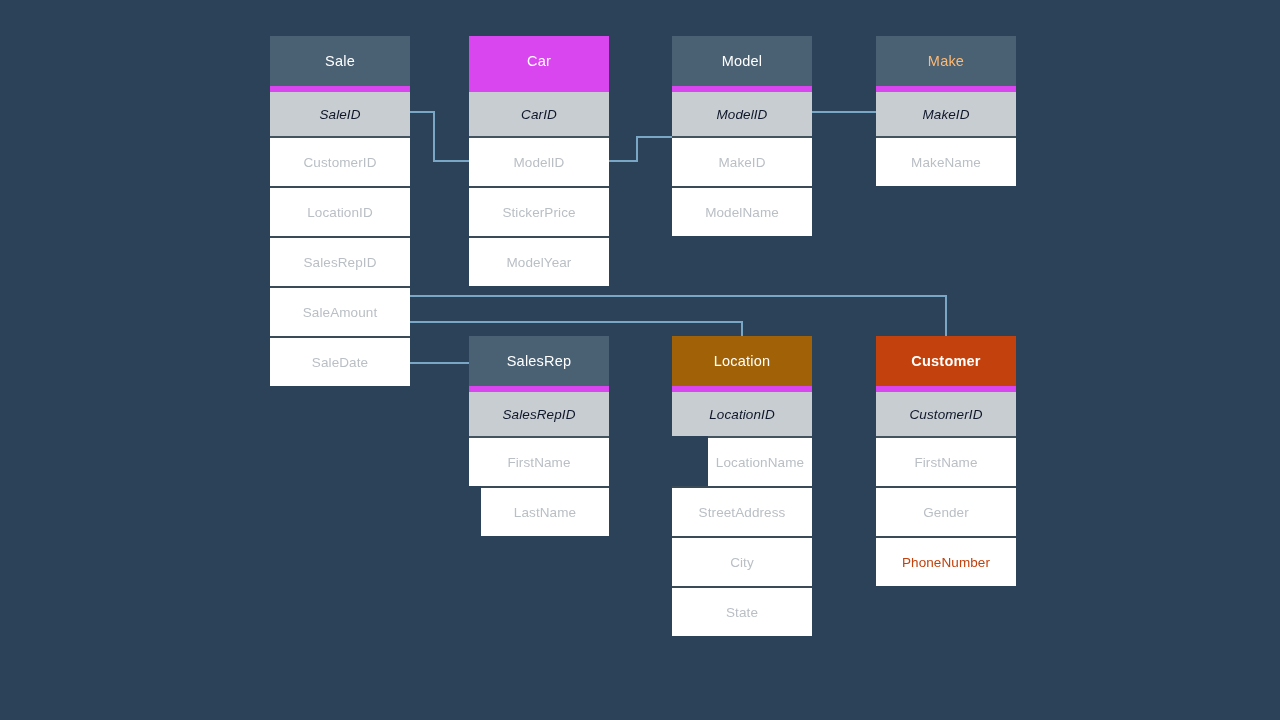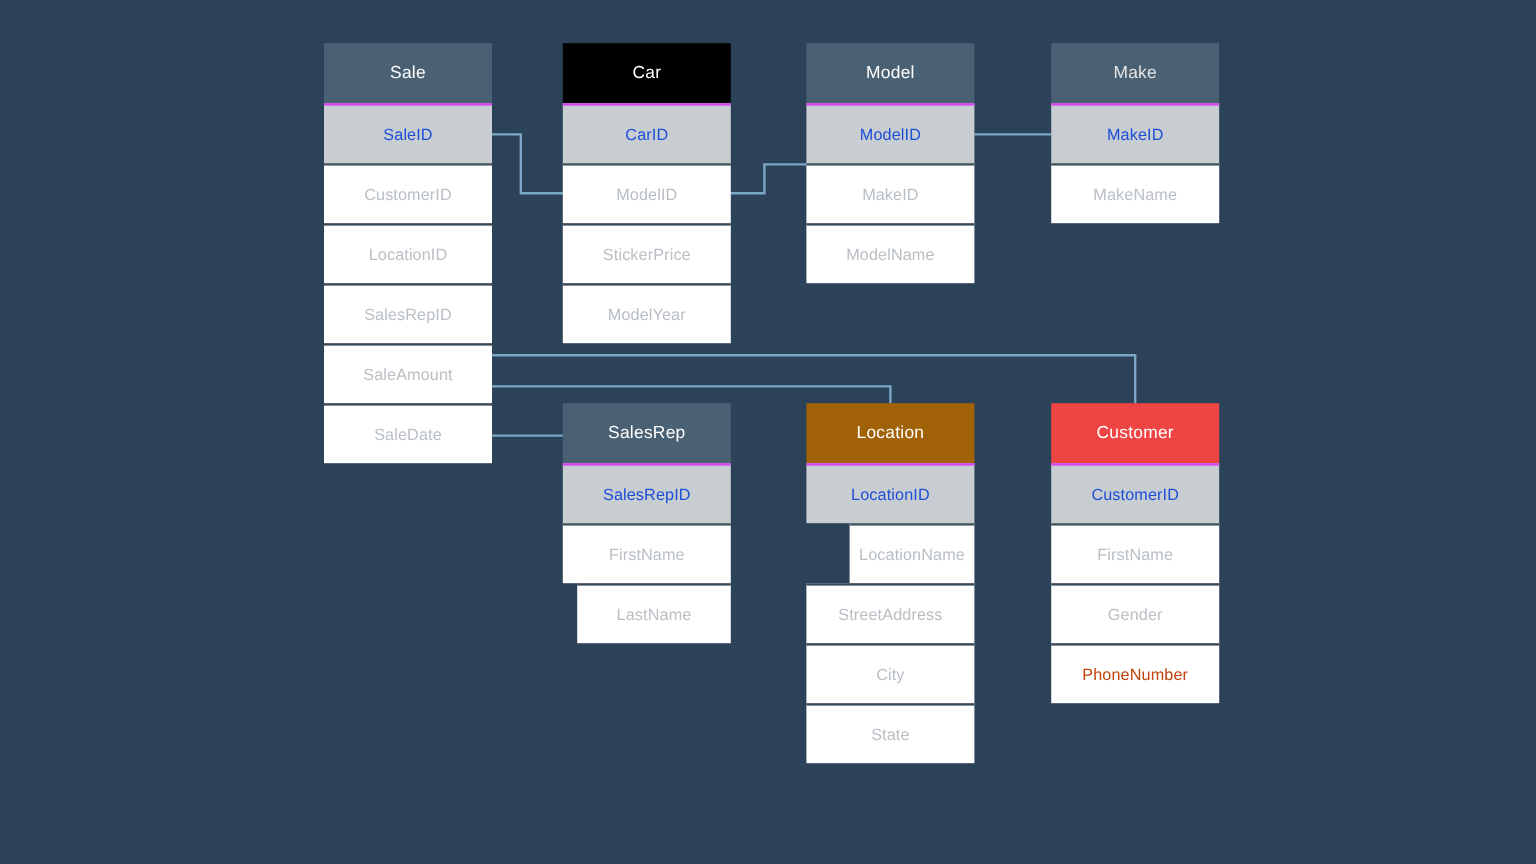--- a/index.html
+++ b/index.html
@@ -49,22 +49,23 @@
     display: flex;
     align-items: center;
     justify-content: center;
     border-top: 2px solid #3a4a57;
     box-sizing: border-box;
     letter-spacing: 0.1px;
     white-space: nowrap;
   }
   .field.pk {
     background: #c8cdd2;
-    color: #1d4ed8;
-    border-top: 2px solid #d946ef;
+    color: #0f172a;
+    border-top: 6px solid #d946ef;
+    font-style: italic;
   }
   .field.pk + .field {
     border-top: 2px solid #44545f;
   }
 </style>
 </head>
 <body>
 
 <div id="canvas" style="background: rgb(43, 66, 88);">
   <svg id="links" viewBox="0 0 1280 720" width="1280" height="720">
@@ -78,51 +79,51 @@
 <div class="entity" style="left: 270px; top: 36px;">
       <div class="entity-header" style="background: rgb(74, 96, 115); color: rgb(255, 255, 255);">Sale</div>
       <div class="field pk">SaleID</div>
       <div class="field" style="color: rgb(185, 191, 197);">CustomerID</div>
       <div class="field" style="color: rgb(185, 191, 197);">LocationID</div>
       <div class="field" style="color: rgb(185, 191, 197);">SalesRepID</div>
       <div class="field" style="color: rgb(185, 191, 197);">SaleAmount</div>
       <div class="field" style="color: rgb(185, 191, 197);">SaleDate</div>
     </div>
     <div class="entity" style="left: 469px; top: 36px;">
-      <div class="entity-header" style="background: #000000; color: rgb(255, 255, 255);">Car</div>
+      <div class="entity-header" style="background: #d946ef; color: rgb(255, 255, 255);">Car</div>
       <div class="field pk">CarID</div>
       <div class="field" style="color: rgb(185, 191, 197);">ModelID</div>
       <div class="field" style="color: rgb(185, 191, 197);">StickerPrice</div>
       <div class="field" style="color: rgb(185, 191, 197);">ModelYear</div>
     </div>
     <div class="entity" style="left: 672px; top: 36px;">
       <div class="entity-header" style="background: rgb(74, 96, 115); color: rgb(255, 255, 255);">Model</div>
       <div class="field pk">ModelID</div>
       <div class="field" style="color: rgb(185, 191, 197);">MakeID</div>
       <div class="field" style="color: rgb(185, 191, 197);">ModelName</div>
     </div>
     <div class="entity" style="left: 876px; top: 36px;">
-      <div class="entity-header" style="background: rgb(74, 96, 115); color: #e5e5e5;">Make</div>
+      <div class="entity-header" style="background: rgb(74, 96, 115); color: #fdba74;">Make</div>
       <div class="field pk">MakeID</div>
       <div class="field" style="color: rgb(185, 191, 197);">MakeName</div>
     </div>
     <div class="entity" style="left: 469px; top: 336px;">
       <div class="entity-header" style="background: rgb(74, 96, 115); color: rgb(255, 255, 255);">SalesRep</div>
       <div class="field pk">SalesRepID</div>
       <div class="field" style="color: rgb(185, 191, 197);">FirstName</div>
       <div class="field" style="color: rgb(185, 191, 197); margin-left: 12px;">LastName</div>
     </div>
     <div class="entity" style="left: 672px; top: 336px;">
       <div class="entity-header" style="background: #a16207; color: rgb(255, 255, 255);">Location</div>
       <div class="field pk">LocationID</div>
       <div class="field" style="color: rgb(185, 191, 197); margin-left: 36px;">LocationName</div>
       <div class="field" style="color: rgb(185, 191, 197);">StreetAddress</div>
       <div class="field" style="color: rgb(185, 191, 197);">City</div>
       <div class="field" style="color: rgb(185, 191, 197);">State</div>
     </div>
     <div class="entity" style="left: 876px; top: 336px;">
-      <div class="entity-header" style="background: #ef4444; color: rgb(255, 255, 255);">Customer</div>
+      <div class="entity-header" style="background: #c2410c; color: rgb(255, 255, 255); font-weight: bold;">Customer</div>
       <div class="field pk">CustomerID</div>
       <div class="field" style="color: rgb(185, 191, 197);">FirstName</div>
       <div class="field" style="color: rgb(185, 191, 197);">Gender</div>
       <div class="field" style="color: #c2410c;">PhoneNumber</div>
     </div>
   </div>
 
 </body></html>

